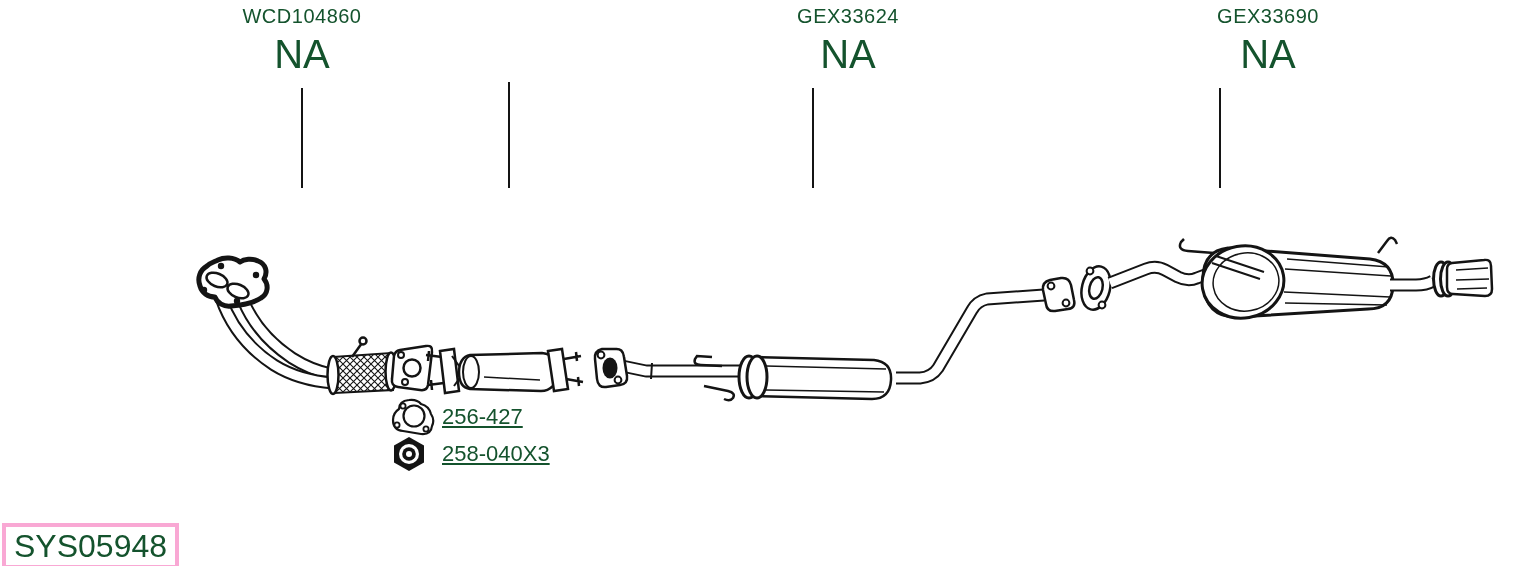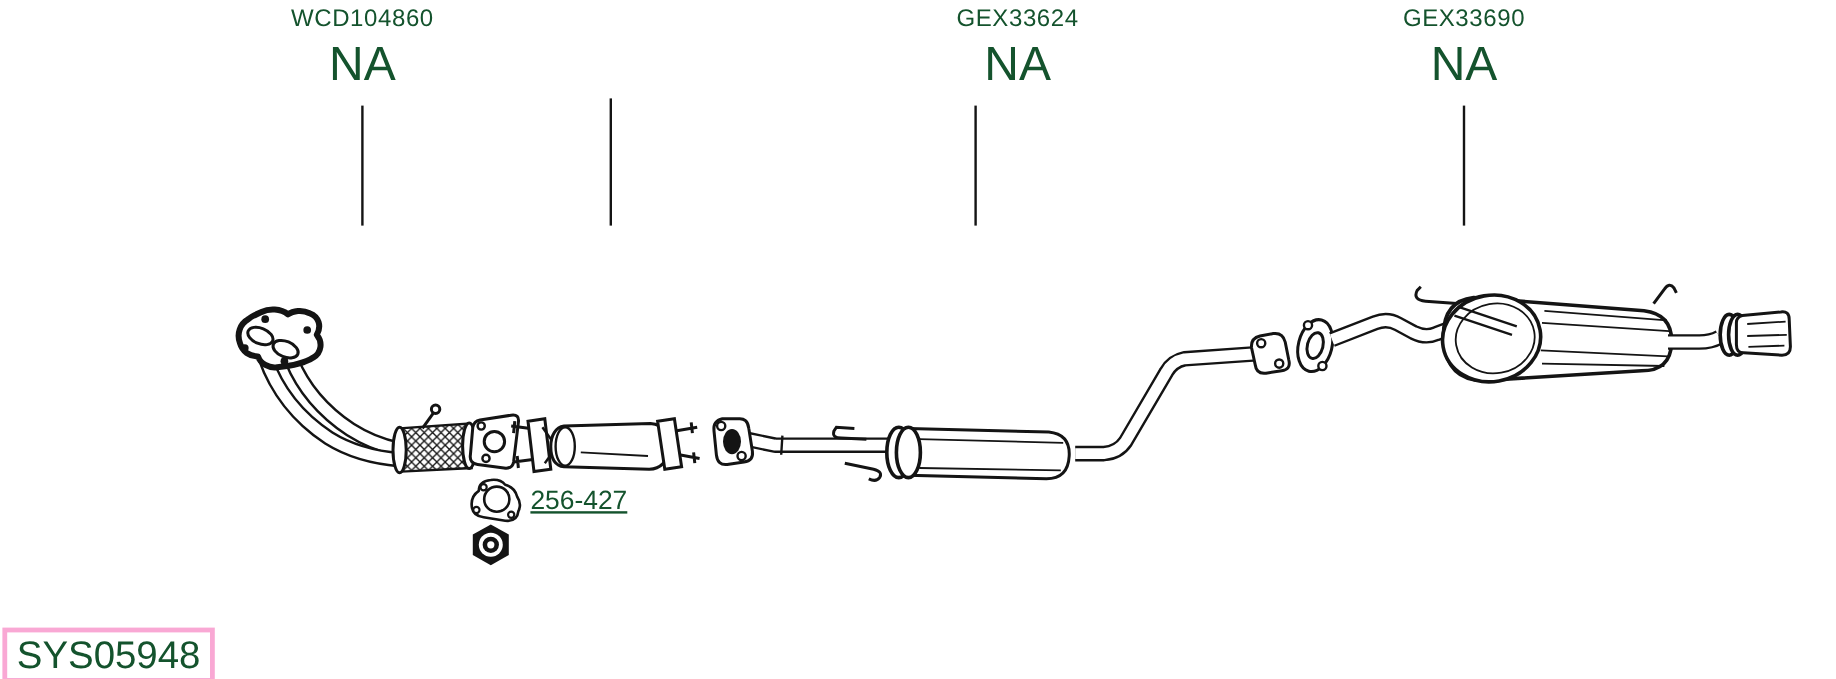--- a/index.html
+++ b/index.html
@@ -151,21 +151,21 @@
   <div class="callout" style="left:509px;">
   </div>
   <div class="leader" style="left:508px;top:82px;height:106px;"></div>
 
   <div class="callout" style="left:813px;margin-left:35px;">
     <div class="ref">GEX33624</div>
     <div class="part">NA</div>
   </div>
   <div class="leader" style="left:812px;top:88px;height:100px;"></div>
 
-  <div class="callout" style="left:1220px;">
+  <div class="callout" style="left:1268px;">
     <div class="ref">GEX33690</div>
     <div class="part">NA</div>
   </div>
   <div class="leader" style="left:1219px;top:88px;height:100px;"></div>
 
   <div class="legend">
     <div class="hw-row">
       <span class="hw-icon">
         <svg width="46" height="38" viewBox="0 0 46 38">
           <path d="M19,2 Q9,3 9,11 Q3,15 3,22 Q3,32 13,33 L31,36 Q41,37 42,28 Q45,22 41,16 Q39,8 31,6 Q27,1 19,2 Z" fill="#fff" stroke="#141414" stroke-width="2.2" stroke-linejoin="round"></path>
@@ -179,18 +179,19 @@
     </div>
     <div class="hw-row">
       <span class="hw-icon">
         <svg width="38" height="36" viewBox="0 0 38 36">
           <polygon points="19,1 34,9.5 34,26.5 19,35 4,26.5 4,9.5" fill="#141414"></polygon>
           <circle cx="19" cy="18" r="10" fill="#ffffff"></circle>
           <circle cx="19" cy="18" r="6.8" fill="#141414"></circle>
           <circle cx="19" cy="18" r="3" fill="#ffffff"></circle>
         </svg>
       </span>
+      <span class="hw-label">258-040X3</span>
     </div>
   </div>
 
   <div class="syscode">SYS05948</div>
 
 </div>
 
 </body></html>

